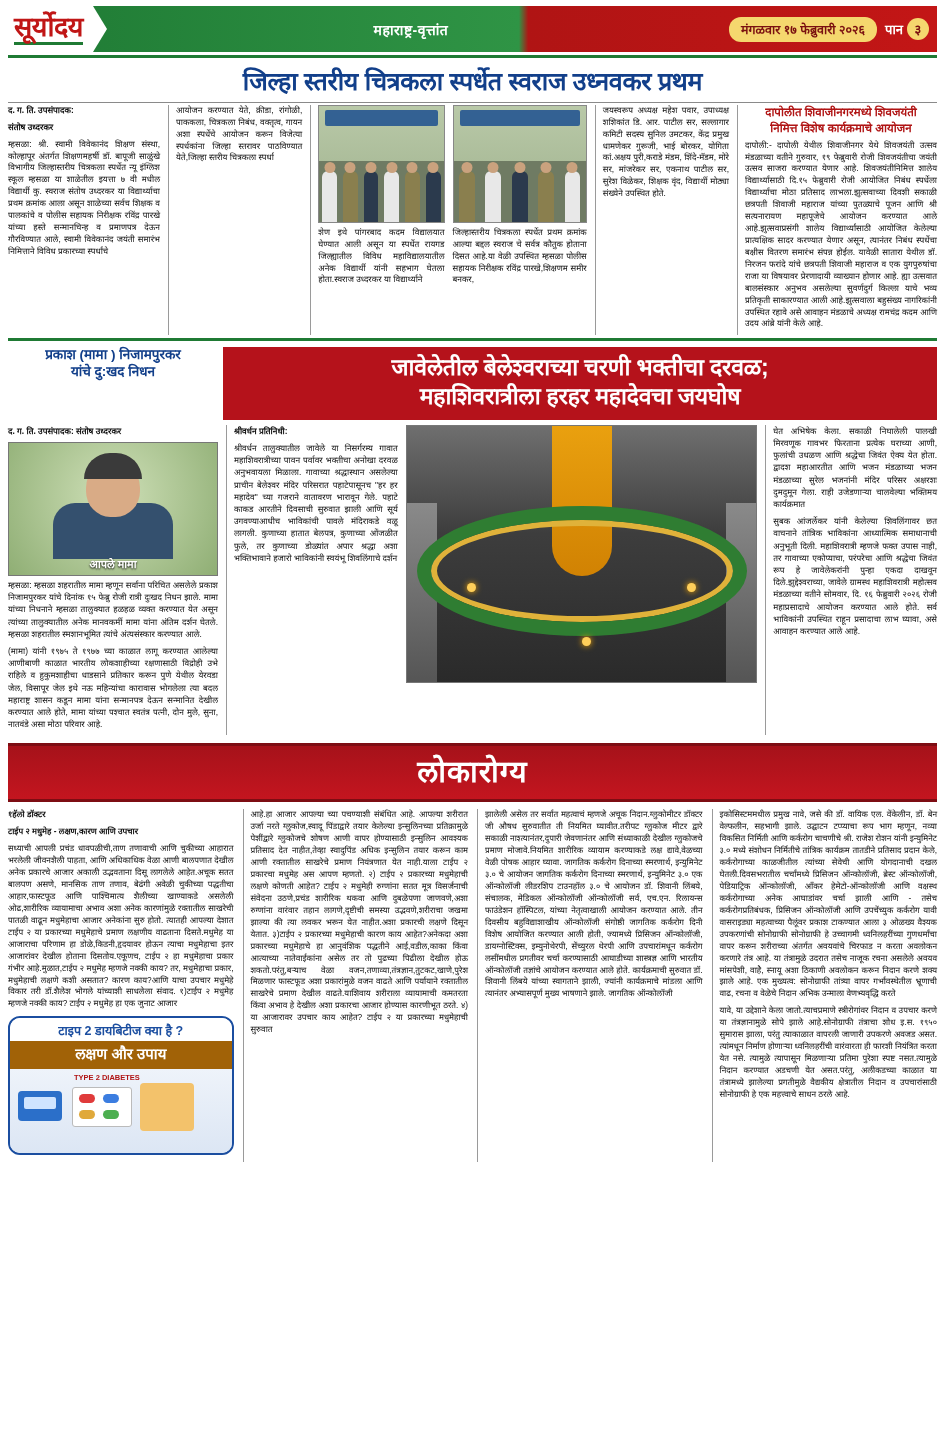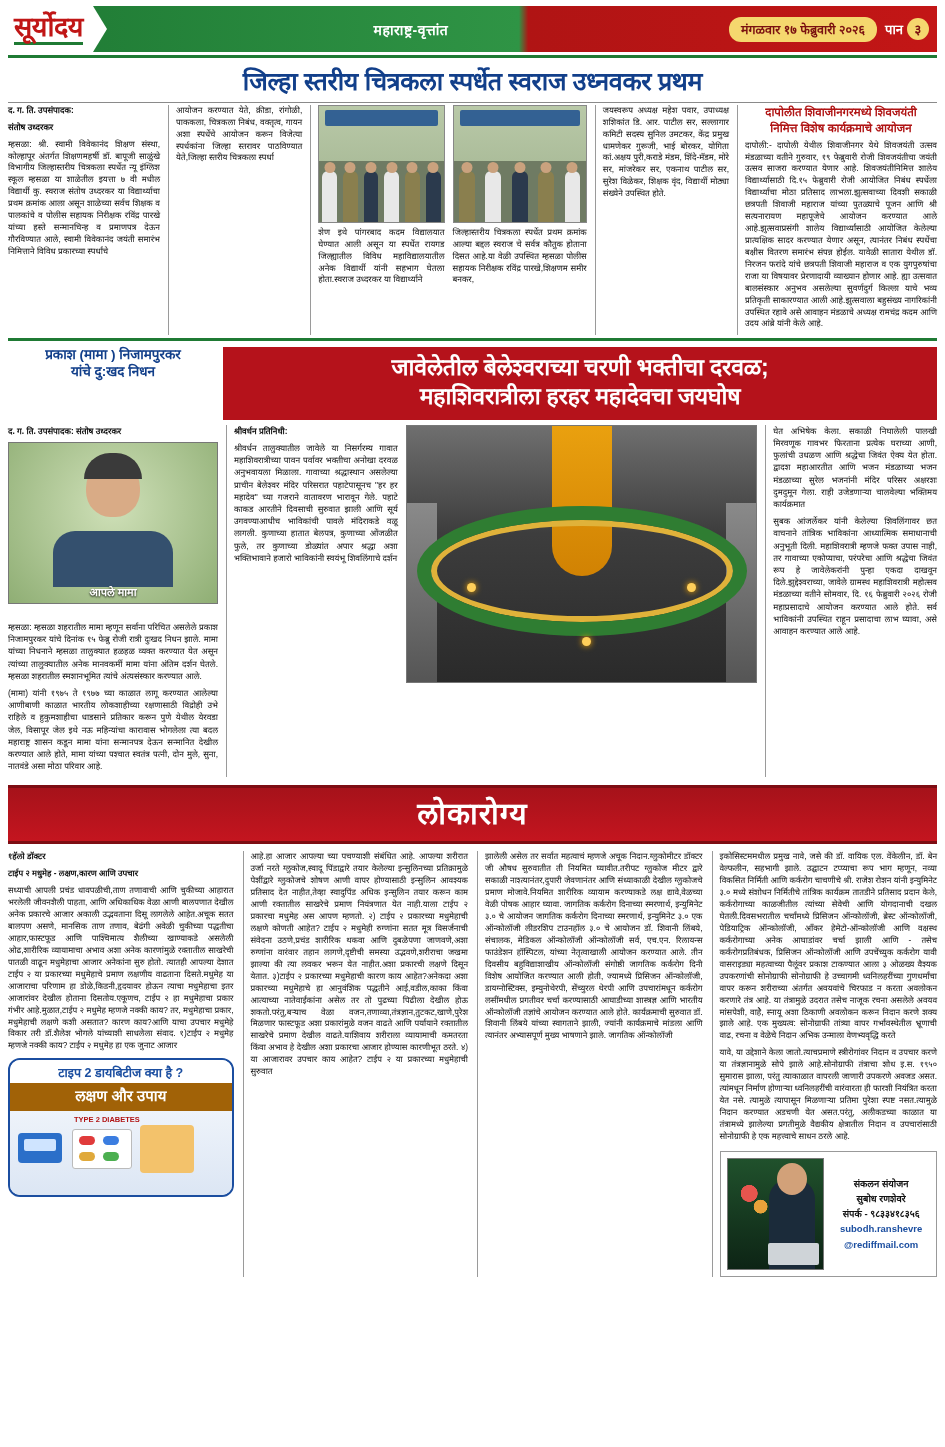--- a/index.html
+++ b/index.html
@@ -172,26 +172,26 @@
     display:grid;
     grid-template-columns: 210px 1fr 1fr 1fr 1fr;
     gap:8px;
     font-size:8.4px;
     line-height:1.45;
     text-align:justify;
     margin-top:5px;
   }
   .portrait{
     width:100%;
-    height:162px;
+    height:134px;
     border:1px solid #777;
     background:#dfe6cf;
     position:relative;
     overflow:hidden;
-    margin-bottom:17px;
+    margin-bottom:3px;
   }
   .pt-bg{position:absolute;inset:0;background:radial-gradient(circle at 50% 40%, #cfe0b8, #8fae74);}
   .pt-head{position:absolute;left:50%;top:16px;transform:translateX(-50%);width:54px;height:58px;border-radius:50% 50% 45% 45%;background:#d9ab86;}
   .pt-hair{position:absolute;left:50%;top:10px;transform:translateX(-50%);width:58px;height:26px;border-radius:30px 30px 0 0;background:#3a3a3a;}
   .pt-body{position:absolute;left:50%;bottom:16px;transform:translateX(-50%);width:120px;height:56px;border-radius:22px 22px 0 0;background:#34506e;}
   .pt-caption{
     position:absolute;bottom:2px;left:0;right:0;
     text-align:center;color:#fff;font-weight:bold;font-size:11px;
     text-shadow:0 1px 2px #000;
   }
@@ -469,31 +469,16 @@
 कार्यक्रमाची सुरुवात डॉ. शिवानी लिंबये यांच्या स्वागताने झाली, ज्यांनी कार्यक्रमाचे मांडला आणि त्यानंतर अभ्यासपूर्ण मुख्य भाषणाने झाले. जागतिक ऑन्कोलॉजी</p>
     </div>
 
     <div class="col divider-v">
       <p>इकोसिस्टममधील प्रमुख नावे, जसे की डॉ. वायिक एल. वेंकेलीन, डॉ. बेन वेल्फलीन, सहभागी झाले. उद्घाटन टप्प्याचा रूप भाग म्हणून, नव्या विकसित निर्मिती आणि कर्करोग चाचणीचे श्री. राजेश रोशन यांनी इन्युमिनेट ३.० मध्ये संशोधन निर्मितीचे तांत्रिक कार्यक्रम तातडीने प्रतिसाद प्रदान केले, कर्करोगाच्या काळजीतील त्यांच्या सेवेची आणि योगदानाची दखल घेतली.दिवसभरातील चर्चांमध्ये प्रिसिजन ऑन्कोलॉजी, ब्रेस्ट ऑन्कोलॉजी, पेडियाट्रिक ऑन्कोलॉजी, ऑंकर हेमेटो-ऑन्कोलॉजी आणि वक्षस्थ कर्करोगाच्या अनेक आघाडांवर चर्चा झाली आणि - तसेच कर्करोगप्रतिबंधक, प्रिसिजन ऑन्कोलॉजी आणि उपचेंच्युक कर्करोग यावी वासराइड्या महत्वाच्या पैलूंवर प्रकाश टाकण्यात आला
 
 ३ ओळख्य वैश्यक उपकरणांची सोनोग्राफी
 सोनोग्राफी हे उच्चागमी ध्वनिलहरींच्या गुणधर्मांचा वापर करून शरीराच्या अंतर्गत अवयवांचे चिरफाड न करता अवलोकन करणारे तंत्र आहे. या तंत्रामुळे उदरात तसेच नाजूक रचना असलेले अवयव मांसपेशी, वाहेे, स्नायू अशा ठिकाणी अवलोकन करून निदान करणे शक्य झाले आहे. एक मुख्यत्व: सोनोग्राफी तांत्र्या वापर गर्भावस्थेतील भ्रूणाची वाढ, रचना व वेळेचे निदान अभिक उन्माला वेणभ्यवृद्धि करते</p>
       <p>यावे, या उद्देशाने केला जातो.त्याचप्रमाणे स्त्रीरोगांवर निदान व उपचार करणे या तंत्रज्ञानामुळे सोपे झाले आहे.सोनोग्राफी तंत्राचा शोध इ.स. १९५० सुमारास झाला, परंतु त्याकाळात वापरली जाणारी उपकरणे अवजड असत. त्यांमधून निर्माण होणाऱ्या ध्वनिलहरींची वारंवारता ही फारशी नियंत्रित करता येत नसे. त्यामुळे त्यापासून मिळणाऱ्या प्रतिमा पुरेशा स्पष्ट नसत.त्यामुळे निदान करण्यात अडचणी येत असत.परंतु, अलीकडच्या काळात या तंत्रामध्ये झालेल्या प्रगतीमुळे वैद्यकीय क्षेत्रातील निदान व उपचारांसाठी सोनोग्राफी हे एक महत्त्वाचे साधन ठरले आहे.</p>
 
-      <div class="contactbox">
-        <div class="contact-photo">
-          <div class="cp-bg"></div>
-          <div class="cp-flower"></div>
-          <div class="cp-person"></div>
-          <div class="cp-laptop"></div>
-        </div>
-        <div class="contact-text">
-          <div>संकलन संयोजन</div>
-          <div>सुबोध रणशेवरे</div>
-          <div>संपर्क - ९८३३४१८३५६</div>
-          <div class="mail">subodh.ranshevre</div>
-          <div class="mail">@rediffmail.com</div>
-        </div>
-      </div>
     </div>
   </div>
 
 </div>
 
 </body></html>

